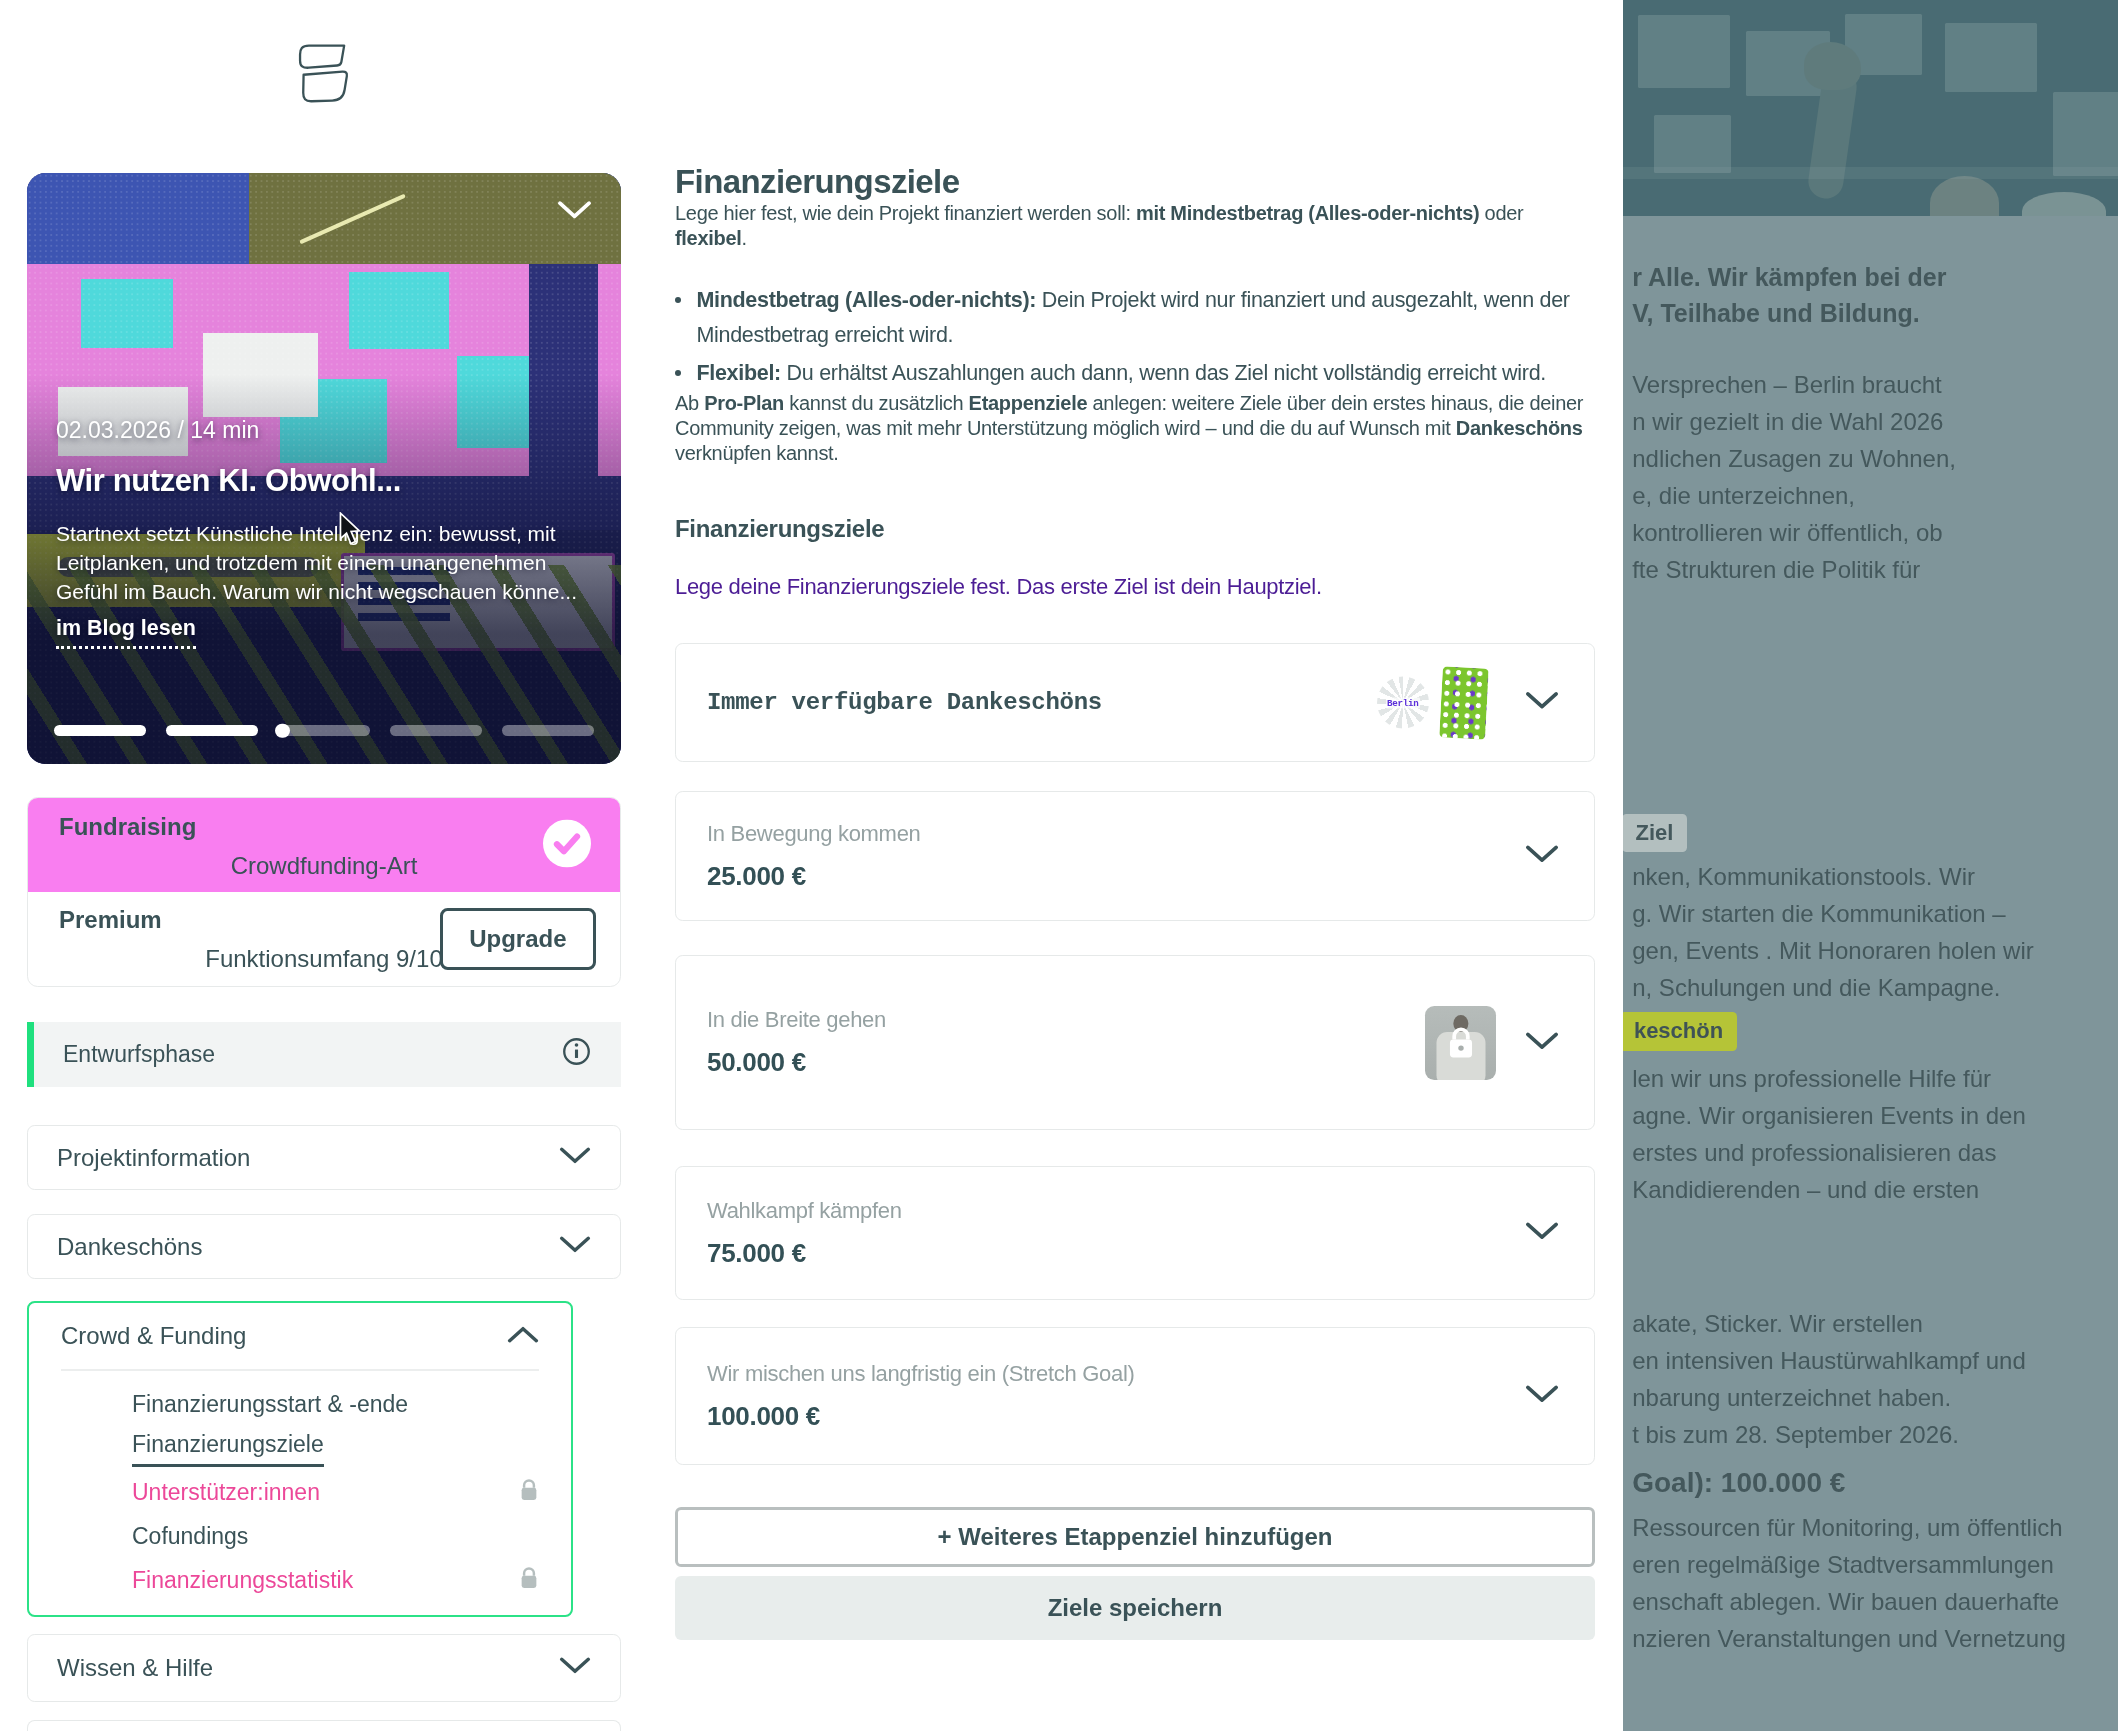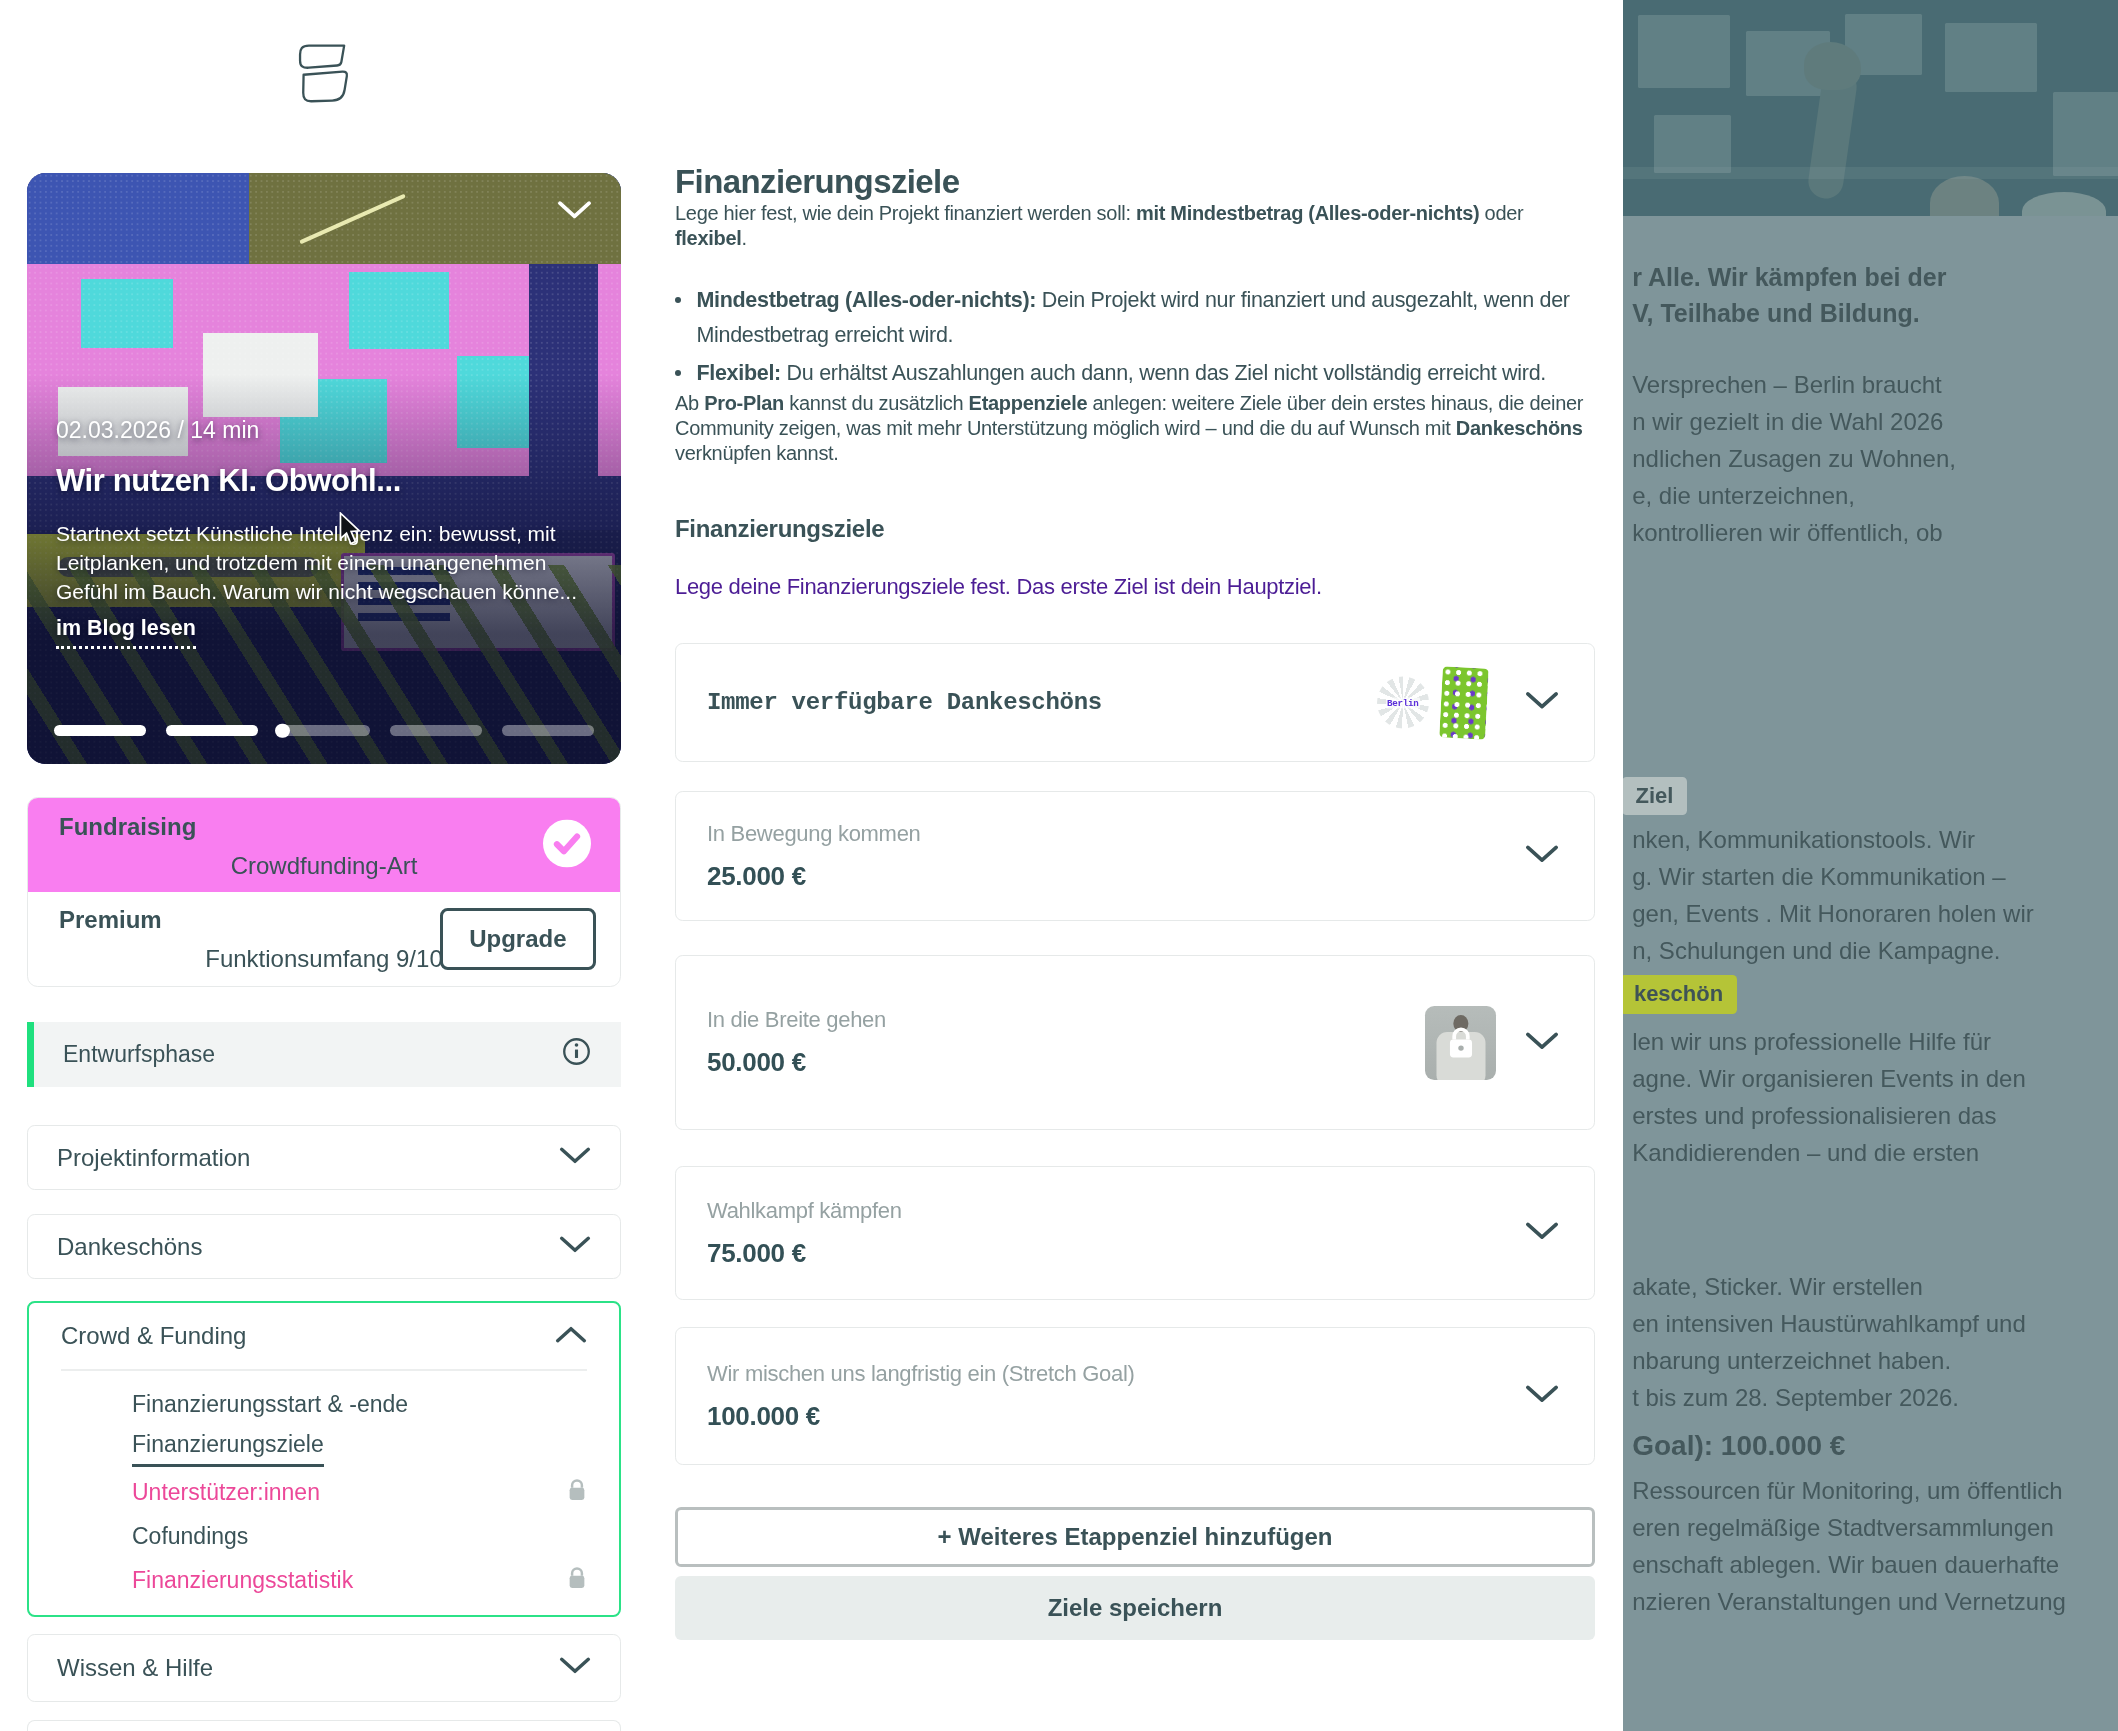--- a/index.html
+++ b/index.html
@@ -72,21 +72,21 @@
   .phase-row{position:absolute;left:27px;top:1022px;width:594px;height:65px;background:#f2f4f4;
       border-left:7.7px solid #1fe07e;display:flex;align-items:center;padding:0 29px;
       box-sizing:border-box;font-size:23px;}
   .phase-row .spacer,.nav-card .spacer,.crowd-header .spacer,.crowd-item .spacer{margin-left:auto;}
 
   .nav-card{position:absolute;left:27px;width:594px;height:65px;background:#fff;
       border:1.5px solid #e6e9e9;border-radius:7.7px;display:flex;align-items:center;
       padding:0 29px;box-sizing:border-box;font-size:24px;}
   .nav-projekt{top:1125px;} .nav-danke{top:1214px;} .nav-wissen{top:1634px;height:68px;}
 
-  .crowd-box{position:absolute;left:27px;top:1301px;width:594px;height:316px;background:#fff;
+  .crowd-box{position:absolute;left:27px;top:1301px;width:546px;height:316px;background:#fff;
       border:2.3px solid #2be287;border-radius:7.7px;box-sizing:border-box;padding:0 32px;}
   .crowd-header{height:66px;display:flex;align-items:center;font-size:24px;}
   .crowd-divider{height:1.5px;background:#eceeee;}
   .crowd-items{padding:12.3px 0 0 71px;}
   .crowd-item{height:44px;display:flex;align-items:center;font-size:23px;}
   .crowd-item.locked{color:#ec4899;}
   .crowd-item .active-label{border-bottom:3.1px solid #3a5257;padding-bottom:6.1px;}
 
   .card-sliver{position:absolute;left:27px;top:1720px;width:594px;height:11.5px;background:#fff;
       border:1.5px solid #e6e9e9;border-bottom:none;border-radius:7.7px 7.7px 0 0;box-sizing:border-box;}
@@ -196,20 +196,21 @@
     </div>
     <div class="bg-content">
       <div class="bg-h">r Alle. Wir kämpfen bei der</div>
       <div class="bg-h">V, Teilhabe und Bildung.</div>
       <div class="bg-p mt-para1">
         <div>Versprechen – Berlin braucht</div>
           <div>n wir gezielt in die Wahl 2026</div>
         <div>ndlichen Zusagen zu Wohnen,</div>
           <div>e, die unterzeichnen,</div>
         <div>kontrollieren wir öffentlich, ob</div>
+          <div>fte Strukturen die Politik für</div>
       </div>
       <div class="badge badge-ziel">Ziel</div>
       <div class="bg-p mt-para2">
         <div>nken, Kommunikationstools. Wir</div>
           <div>g. Wir starten die Kommunikation –</div>
         <div>gen, Events . Mit Honoraren holen wir</div>
           <div>n, Schulungen und die Kampagne.</div>
       </div>
       <div class="badge badge-dank">keschön</div>
       <div class="bg-p mt-para3">

